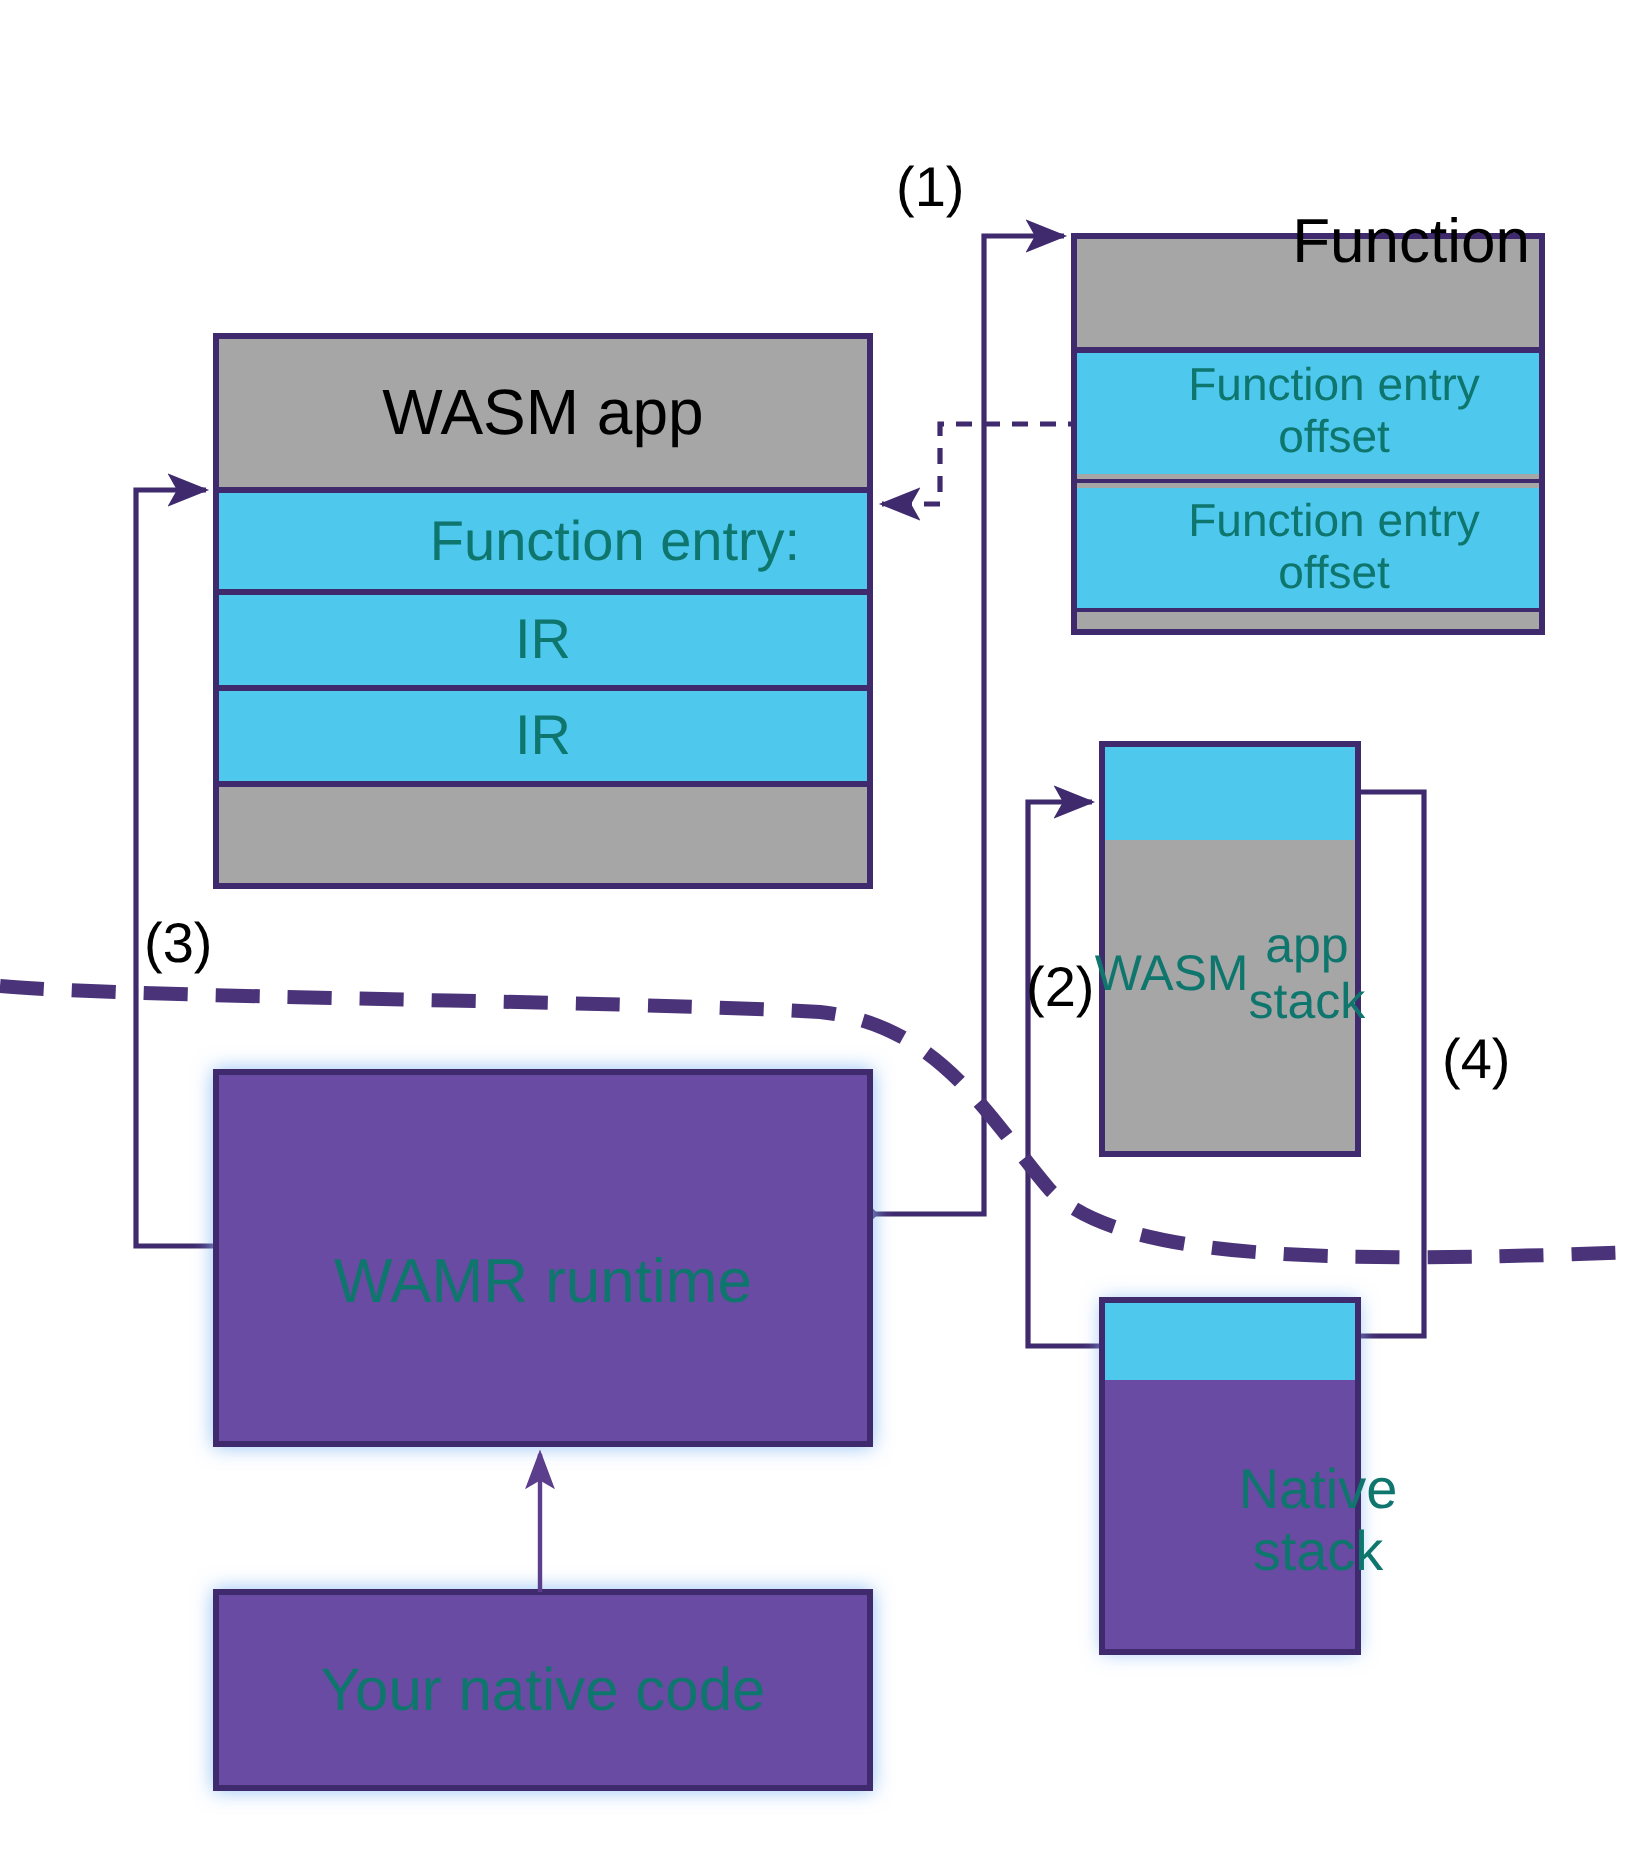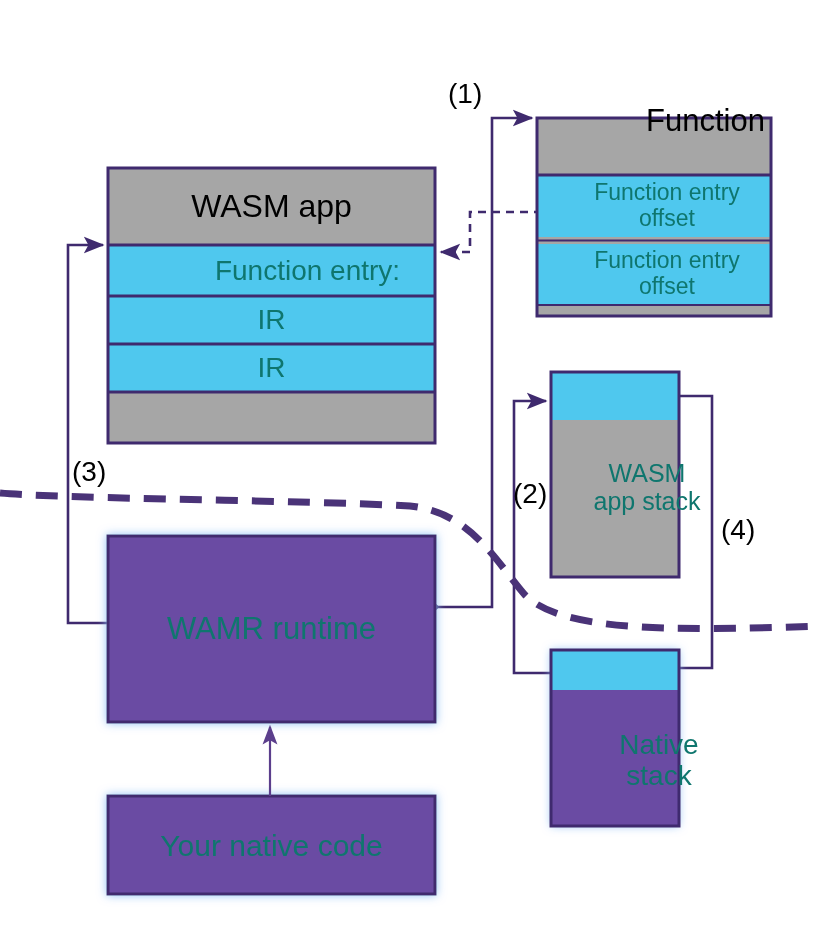--- a/index.html
+++ b/index.html
@@ -163,27 +163,27 @@
 
   <div class="box-text white-text" style="left:563px; top:173px; width:208px; height:66px; font-size:23px; flex-direction:column;">
     <span>Function entry</span>
     <span>offset</span>
   </div>
   <div class="box-text white-text" style="left:563px; top:241px; width:208px; height:66px; font-size:23px; flex-direction:column;">
     <span>Function entry</span>
     <span>offset</span>
   </div>
 
-  <div class="box-text white-text" style="left:551px; top:432px; width:128px; height:110px; font-size:25px; flex-direction:column;margin-left:32px;">
+  <div class="box-text white-text" style="left:551px; top:432px; width:128px; height:110px; font-size:25px; flex-direction:row;">
     <span>WASM</span>
     <span>app stack</span>
   </div>
 
   <div class="box-text white-text" style="left:551px; top:710px; width:128px; height:100px; font-size:28px; flex-direction:column;padding-left:44px;">
     <span>Native</span>
     <span>stack</span>
   </div>
 
-  <div class="box-text white-text" style="left:108px; top:536px; width:327px; height:186px; font-size:31px;">WAMR runtime</div>
+  <div class="box-text white-text" style="left:108px; top:548px; width:327px; height:186px; font-size:31px;">WAMR runtime</div>
 
   <div class="box-text white-text" style="left:108px; top:796px; width:327px; height:100px; font-size:30px;">Your native code</div>
 
 </div>
 
 </body></html>

